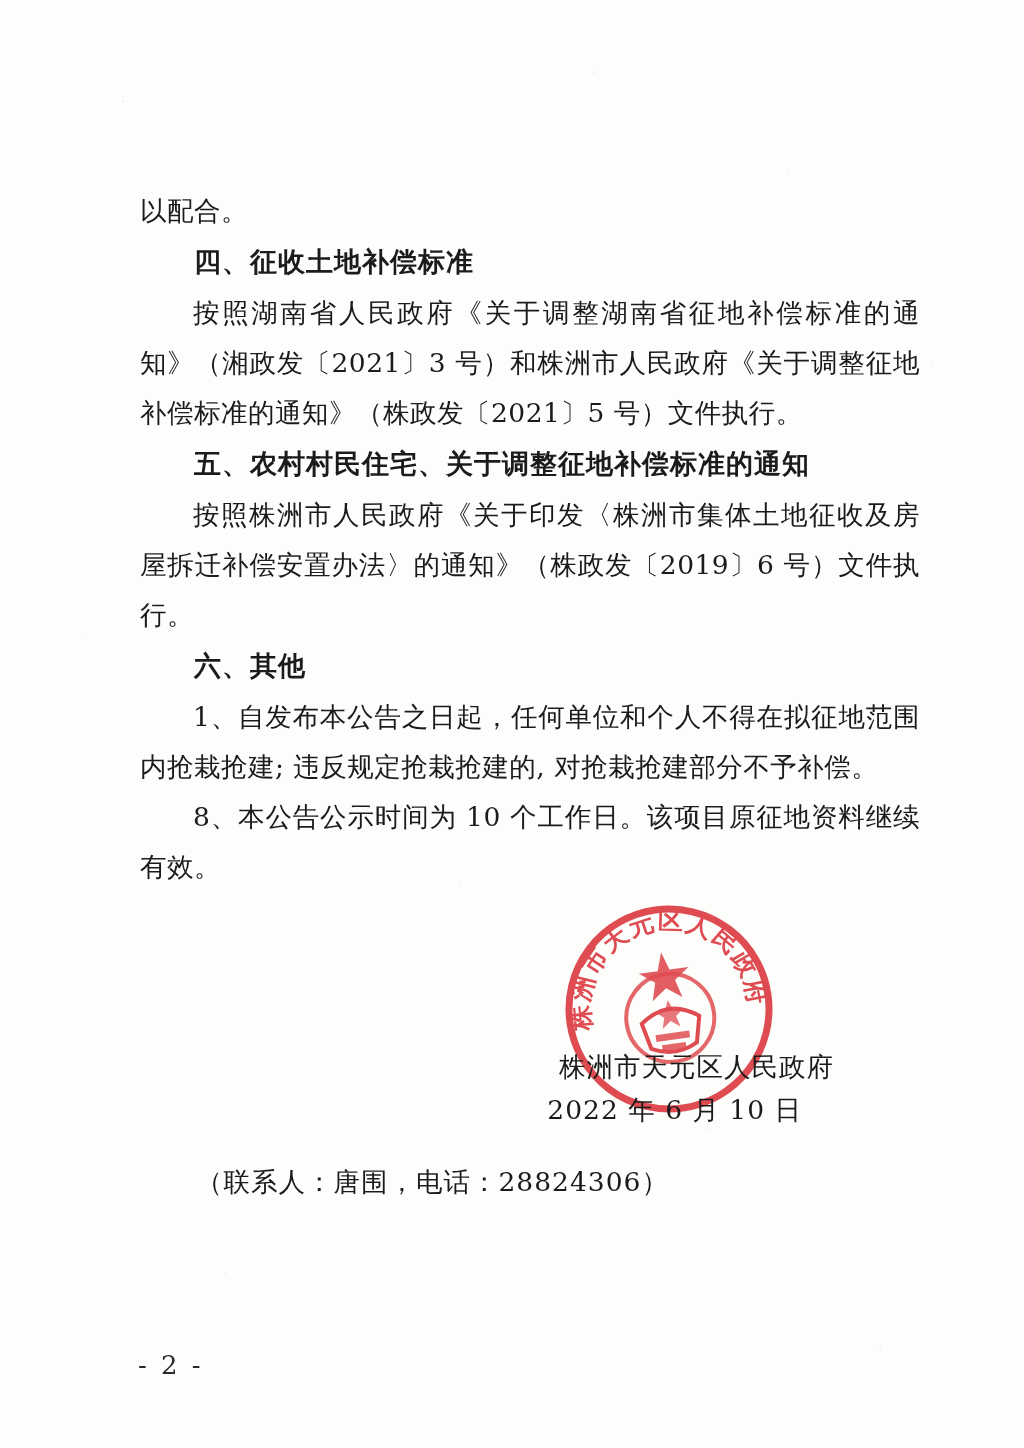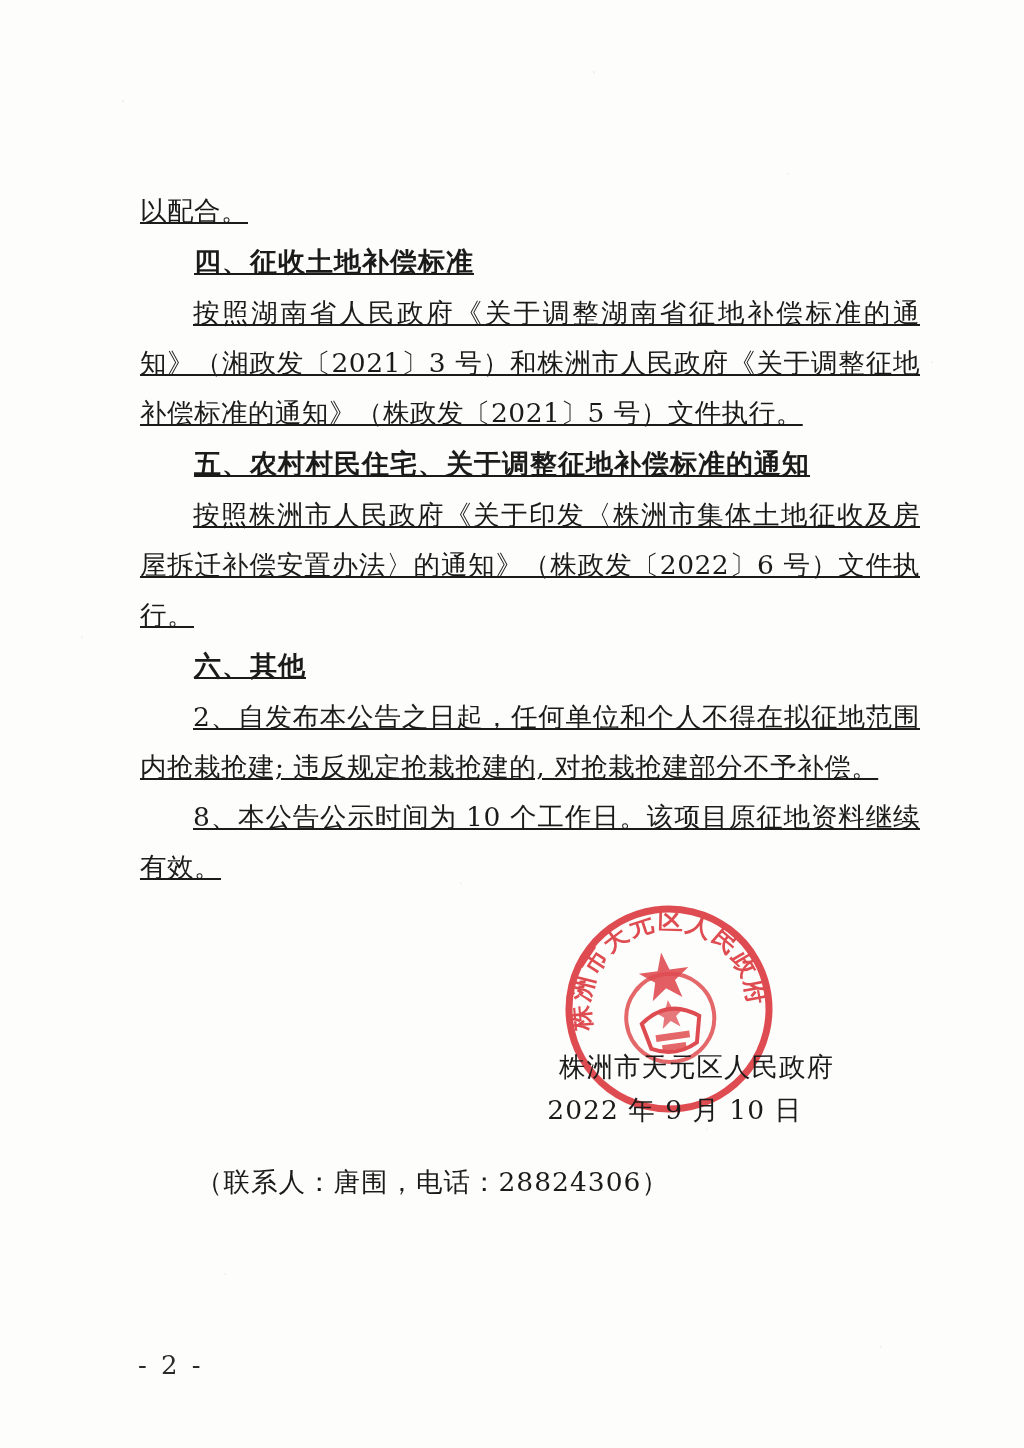--- a/index.html
+++ b/index.html
@@ -36,21 +36,20 @@
     position: absolute;
     left: 0; top: 0;
     width: 1024px;
     height: 1448px;
   }
   .body-text {
     position: absolute;
     left: 140px;
     top: 186px;
     width: 780px;
-    text-decoration: underline;
   }
   p.para {
     margin: 0 0 0 0;
     font-size: 26.5px;
     line-height: 50px;
     letter-spacing: 0.5px;
     text-align: justify;
     text-justify: inter-character;
   }
   p.indent {
@@ -126,24 +125,24 @@
   <div class="scan-noise"></div>
 
   <div class="body-text">
 
     <p class="para">以配合。</p>
 
     <h2 class="heading">四、征收土地补偿标准</h2>
     <p class="para indent">按照湖南省人民政府《关于调整湖南省征地补偿标准的通知》（湘政发〔2021〕3 号）和株洲市人民政府《关于调整征地补偿标准的通知》（株政发〔2021〕5 号）文件执行。</p>
 
     <h2 class="heading">五、农村村民住宅、关于调整征地补偿标准的通知</h2>
-    <p class="para indent">按照株洲市人民政府《关于印发〈株洲市集体土地征收及房屋拆迁补偿安置办法〉的通知》（株政发〔2022〕6 号）文件执行。</p>
+    <p class="para indent">按照株洲市人民政府《关于印发〈株洲市集体土地征收及房屋拆迁补偿安置办法〉的通知》（株政发〔2019〕6 号）文件执行。</p>
 
     <h2 class="heading">六、其他</h2>
-    <p class="para indent">2、自发布本公告之日起，任何单位和个人不得在拟征地范围内抢栽抢建; 违反规定抢栽抢建的, 对抢栽抢建部分不予补偿。</p>
+    <p class="para indent">1、自发布本公告之日起，任何单位和个人不得在拟征地范围内抢栽抢建; 违反规定抢栽抢建的, 对抢栽抢建部分不予补偿。</p>
     <p class="para indent">8、本公告公示时间为 10 个工作日。该项目原征地资料继续有效。</p>
 
   </div>
 
   <div class="seal">
     <svg width="218" height="218" viewBox="0 0 218 218" xmlns="http://www.w3.org/2000/svg">
       <g transform="rotate(-8 109 109)">
         <circle cx="109" cy="109" r="100" fill="none" stroke="#d8262c" stroke-width="7"></circle>
 
         <polygon points="109,52 115,70 134,70 119,81 124,99 109,88 94,99 99,81 84,70 103,70" fill="#d8262c" opacity="0.9"></polygon>
@@ -157,19 +156,19 @@
 
         <path id="sealArc" d="M 29 109 A 80 80 0 0 1 189 109" fill="none" stroke="none"></path>
         <text class="seal-text">
           <textPath href="#sealArc" startOffset="50%" text-anchor="middle">株洲市天元区人民政府</textPath>
         </text>
       </g>
     </svg>
   </div>
 
   <div class="signature">株洲市天元区人民政府</div>
-  <div class="sig-date">2022 年 9 月 10 日</div>
+  <div class="sig-date">2022 年 6 月 10 日</div>
 
   <div class="contact">（联系人：唐围，电话：28824306）</div>
 
   <div class="page-number">- 2 -</div>
 
 </div>
 
 </body></html>

